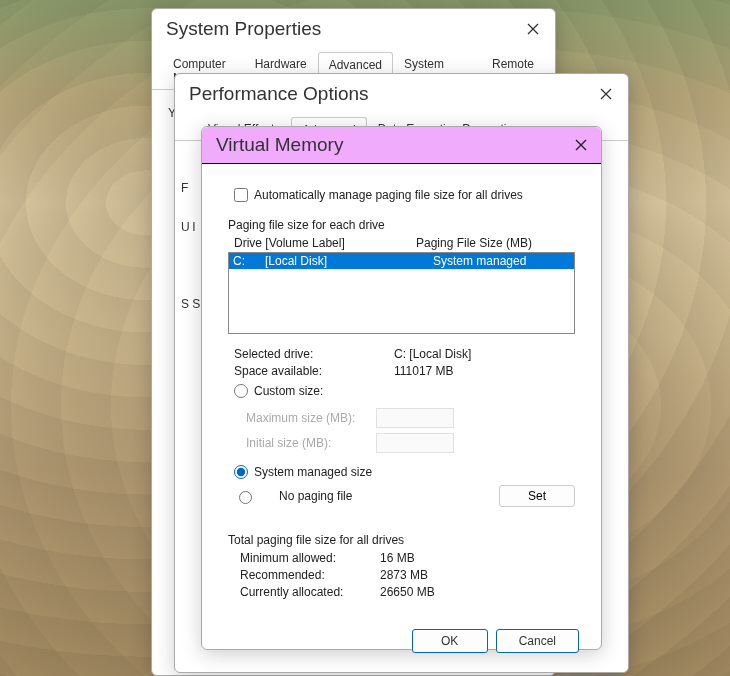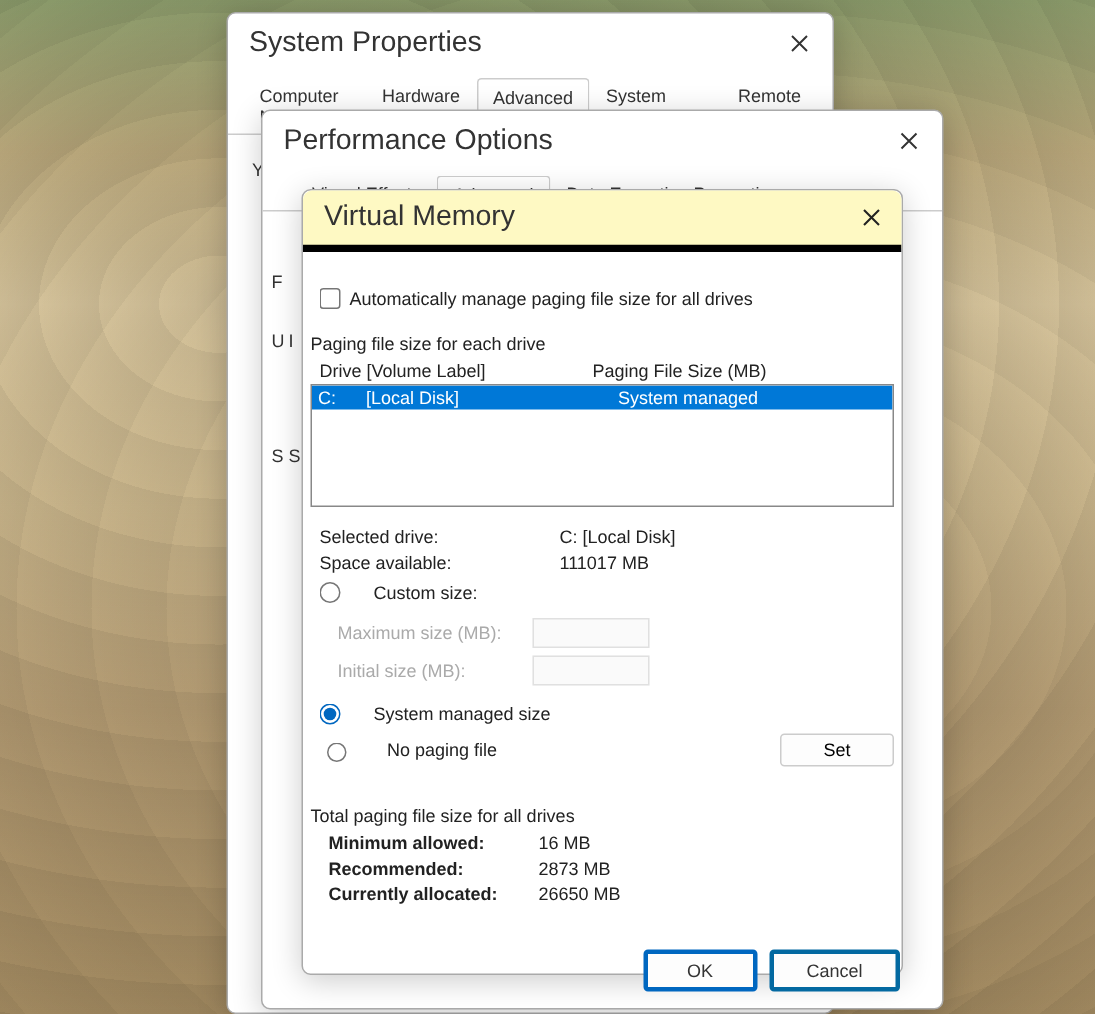--- a/index.html
+++ b/index.html
@@ -8,62 +8,62 @@
   .window { position: absolute; background: #fff; border: 1px solid #aaa; border-radius: 6px; box-shadow: 0 4px 20px rgba(0,0,0,0.2); }
   .titlebar { display: flex; align-items: center; justify-content: space-between; padding: 8px 10px 4px 14px; font-size: 19px; }
   .titlebar .title { color: #333; }
   .close-btn { width: 24px; height: 24px; display: flex; align-items: center; justify-content: center; cursor: pointer; color: #444; font-size: 13px; }
   .tabs { display: flex; border-bottom: 1px solid #ccc; padding: 0 10px; margin-top: 6px; }
   .tab { padding: 5px 10px 4px; font-size: 12px; color: #333; cursor: pointer; border: 1px solid transparent; border-bottom: none; position: relative; }
   .tab.active { border-color: #ccc; background: #fff; border-radius: 3px 3px 0 0; top: 1px; }
   .content { padding: 12px 16px; font-size: 12px; color: #333; }
   .cut-text { white-space: nowrap; overflow: hidden; }
   .bottom-buttons { position: absolute; bottom: 10px; right: 14px; display: flex; gap: 6px; }
-  .btn { min-width: 70px; padding: 4px 16px; font-size: 12px; border: 3px solid #0369a1; background: #fdfdfd; border-radius: 3px; cursor: pointer; color: #333; }
+  .btn { min-width: 70px; padding: 4px 16px; font-size: 12px; border: 1px solid #0369a1; background: #fdfdfd; border-radius: 3px; cursor: pointer; color: #333; }
   .btn.disabled { color: #aaa; }
   .btn.primary { border-color: #0067c0; }
 
   
   #sysprops { left: 151px; top: 8px; width: 405px; height: 668px; }
 
   
   #perfopts { left: 174px; top: 73px; width: 455px; height: 600px; }
 
   
   #vmem { left: 201px; top: 126px; width: 401px; height: 524px; background: #fff; }
-  #vmem .titlebar { background: #fef9c3; border-bottom: 5px solid #000000; border-radius: 6px 6px 0 0; padding: 6px 8px 6px 14px; text-align: right; }
-  #vmem .body { padding: 14px 1px 10px; font-size: 12px; color: #222; }
+  #vmem .titlebar { background: #f0abfc; border-bottom: 1px solid #000000; border-radius: 6px 6px 0 0; padding: 6px 8px 6px 14px; text-align: right; }
+  #vmem .body { padding: 14px 22px 10px; font-size: 12px; color: #222; }
   .checkbox-row { display: flex; align-items: center; gap: 6px; margin: 10px 0 8px 10px; }
   .checkbox-row input { width: 14px; height: 14px; margin: 0; }
 
   .groupbox { border: none; position: relative; margin: 6px 0 0; padding: 8px 4px 0; }
   .groupbox .legend { font-size: 12px; color: #222; margin-bottom: 2px; display: block; }
 
   .drive-header { display: flex; padding: 2px 4px 2px 6px; font-size: 12px; }
   .drive-header .c1 { width: 182px; }
   .drive-list { border: 1px solid #888; height: 82px; background: #fff; overflow: hidden; }
   .drive-row { display: flex; background: #0078d7; color: #fff; font-size: 12px; padding: 1px 4px; }
   .drive-row .dc1 { width: 32px; }
   .drive-row .dc2 { width: 154px; }
   .drive-row .dc3 { flex: 1; text-align: left; padding-left: 14px; }
 
   .info-row { display: flex; margin: 3px 0 0 6px; font-size: 12px; }
   .info-row .lbl { width: 160px; }
-  .radio-row { display: flex; align-items: center; gap: 22px; margin: 6px 0 0 6px; }
+  .radio-row { display: flex; align-items: center; gap: 6px; margin: 6px 0 0 6px; }
   .radio-row input { margin: 0; width: 14px; height: 14px; }
   .size-input-row { display: flex; align-items: center; margin: 5px 0 0 18px; }
   .size-input-row .lbl { width: 130px; color: #aaa; font-size: 12px; }
   .size-input-row input { width: 78px; height: 20px; border: 1px solid #e0e0e0; background: #fafafa; font-size: 12px; padding: 0 4px; }
   .set-row { display: flex; justify-content: space-between; align-items: center; margin: 6px 0 0 6px; }
   .set-btn { min-width: 76px; padding: 3px 18px; font-size: 12px; border: 1px solid #ccc; background: #fdfdfd; border-radius: 3px; }
 
   .totals { margin-top: 18px; }
   .totals .legend { margin-bottom: 4px; }
   .total-row { display: flex; margin: 3px 0 0 12px; font-size: 12px; }
-  .total-row .lbl { width: 140px; font-weight: bold; }
+  .total-row .lbl { width: 140px; }
 
   #vmem .dlg-buttons { display: flex; justify-content: flex-end; gap: 8px; margin-top: 30px; }
   #vmem .dlg-buttons .btn { min-width: 76px; padding: 4px 22px; }
 
   .trunc-letter { display:inline-block; overflow:hidden; }
 </style>
 </head>
 <body>
 
 <div class="bg-texture"></div>

